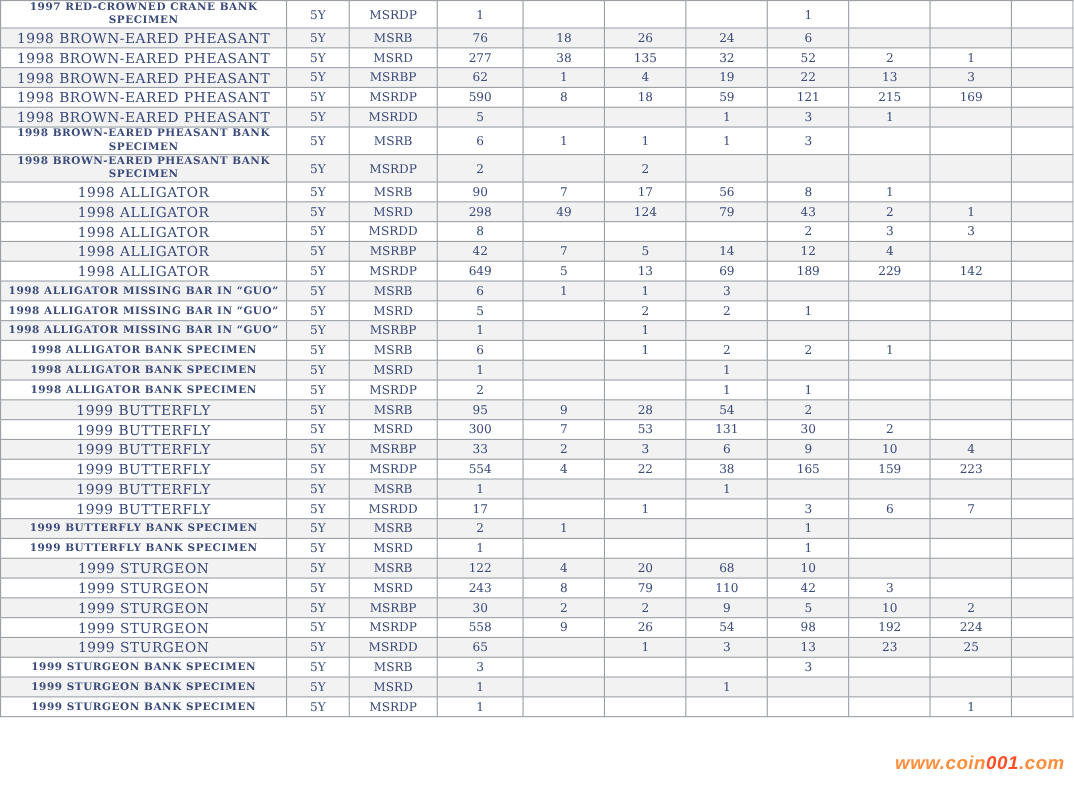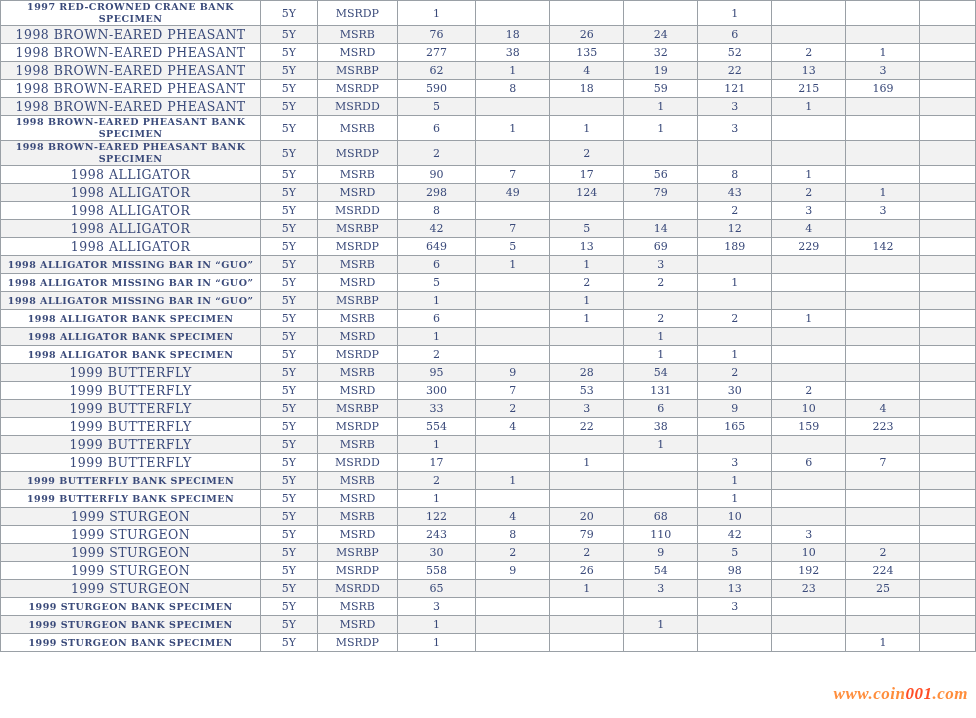--- a/index.html
+++ b/index.html
@@ -70,21 +70,21 @@
     color: #2f3e6e;
     font-family: "DejaVu Serif", serif;
   }
   tr.alt td { background: #f2f2f2; }
   tr.white td { background: #ffffff; }
 
   .watermark {
     position: absolute;
     right: 8px;
     bottom: 14px;
-    font-family: Liberation Serif, serif;
+    font-family: Liberation Sans, sans-serif;
     font-size: 17px;
     font-weight: bold;
     font-style: italic;
     color: #ff7a1a;
     opacity: 0.85;
     letter-spacing: 0.5px;
     pointer-events: none;
   }
   .watermark .dot { color: #ff2e00; }
 </style>

